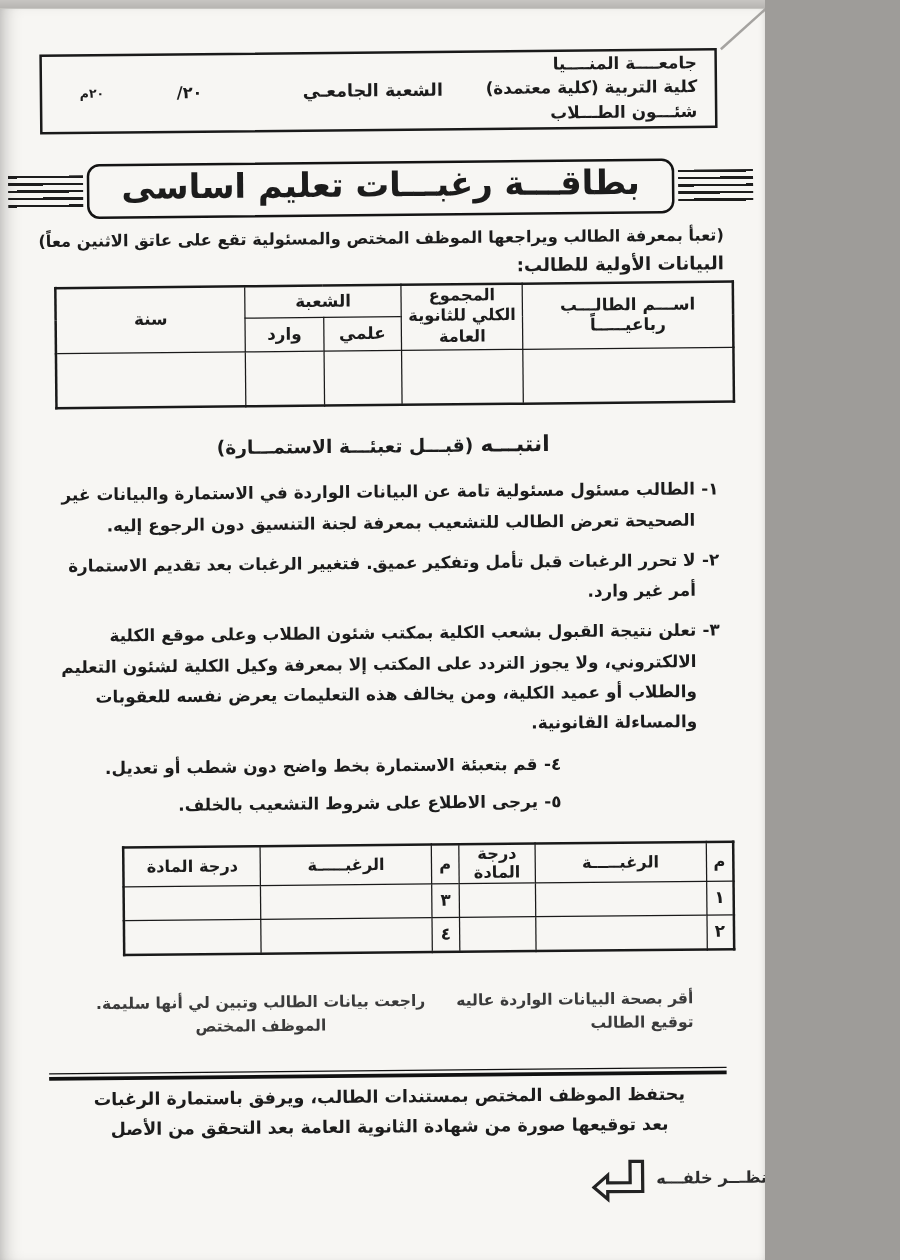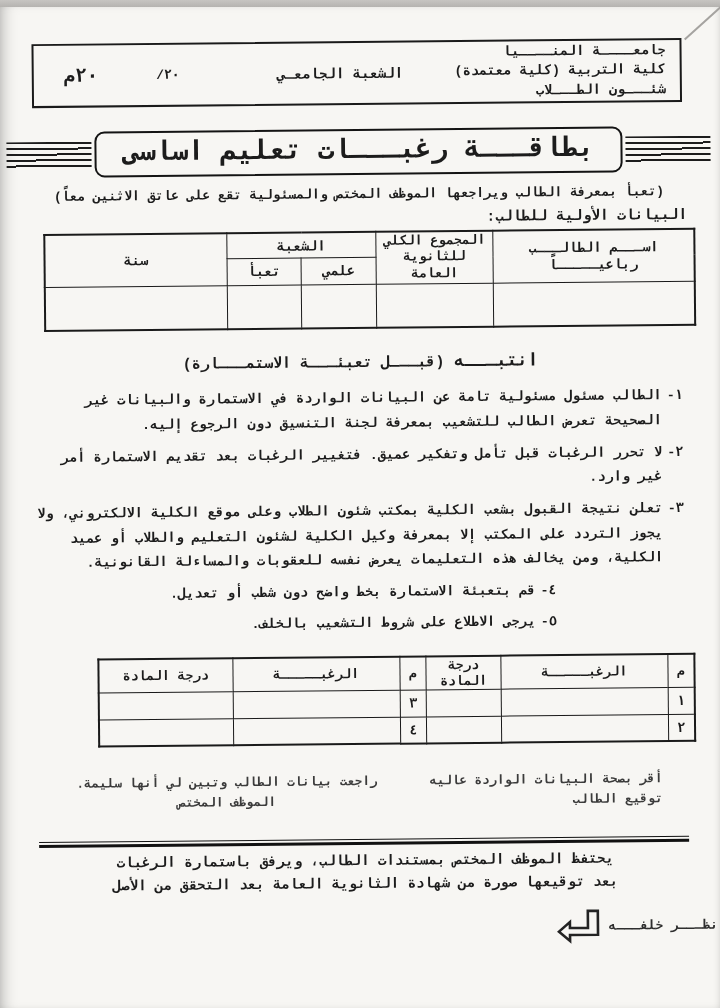--- a/index.html
+++ b/index.html
@@ -3,25 +3,24 @@
 <meta charset="utf-8">
 <style>
   * { margin: 0; padding: 0; box-sizing: border-box; }
   html, body { width: 720px; }
   body {
     font-family: "DejaVu Sans", "Liberation Sans", sans-serif;
     background: #9e9c99;
   }
   .canvas {
     position: relative;
-    width: 720px;
+    width: 612px;
     height: 1008px;
     background: linear-gradient(180deg, #c7c5c2 0, #b3b1ae 8px, #a8a6a3 100%);
     overflow: hidden;
-    font-family: Liberation Mono, monospace;
   }
   .page {
     position: absolute;
     top: 7px; left: 0; right: 0; bottom: 0;
     background: #f7f6f3;
     box-shadow: inset 12px 0 18px -14px rgba(0,0,0,.45), inset -4px 0 8px -6px rgba(0,0,0,.25);
   }
   .fold-mark {
     position: absolute;
     top: 14px; right: -10px;
@@ -46,21 +45,21 @@
     align-items: center;
     padding: 0 14px 0 30px;
     font-weight: bold;
     font-size: 13.5px;
   }
   .org-block { line-height: 1.45; }
   .org-block > div { white-space: nowrap; }
   .header-spacer { flex: 1; }
   .year-label { font-size: 14px; }
   .year-from { font-size: 13px; margin: 0 46px 0 0; text-align: center; }
-  .year-to   { font-size: 19px; margin: 0 58px 0 0; }
+  .year-to   { font-size: 10px; margin: 0 58px 0 0; }
   
   .title-row {
     margin: 24px 8px 0 8px;
     display: flex;
     align-items: center;
   }
   .stripes {
     flex: 1;
     height: 26px;
     background: repeating-linear-gradient(180deg, #1d1d1d 0 2px, transparent 2px 5.8px);
@@ -207,21 +206,21 @@
       <table class="student-table">
         <tbody>
             <tr class="r-top">
           <th class="c-name" rowspan="2">اســـم الطالـــب رباعيـــــاً</th>
           <th class="c-total" rowspan="2">المجموع الكلي للثانوية العامة</th>
           <th colspan="2">الشعبة</th>
           <th class="c-year" rowspan="2">سنة</th>
         </tr>
         <tr class="r-sub">
           <th class="c-sci">علمي</th>
-          <th class="c-lit">تعبأ</th>
+          <th class="c-lit">وارد</th>
         </tr>
         <tr class="r-data">
           <td></td>
           <td></td>
           <td></td>
           <td></td>
           <td></td>
         </tr>
       </tbody>
         </table>

